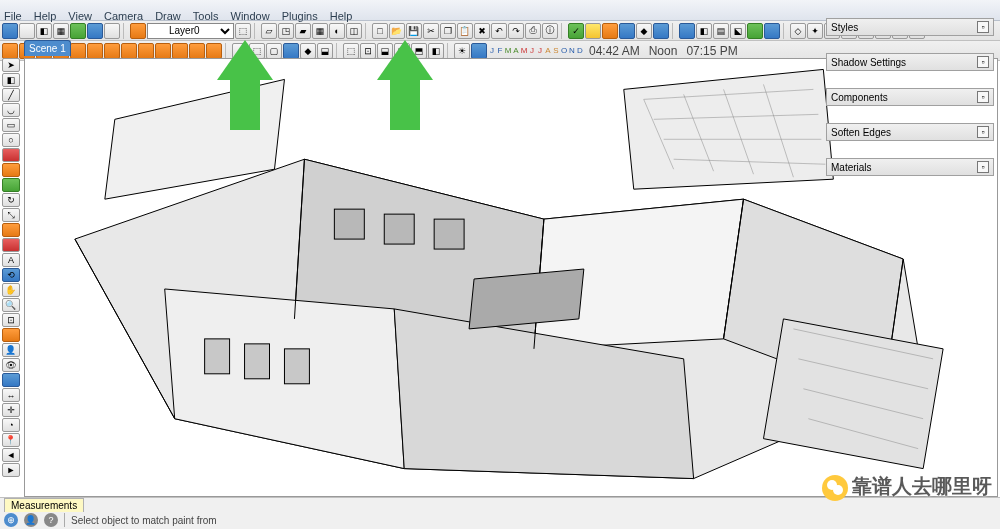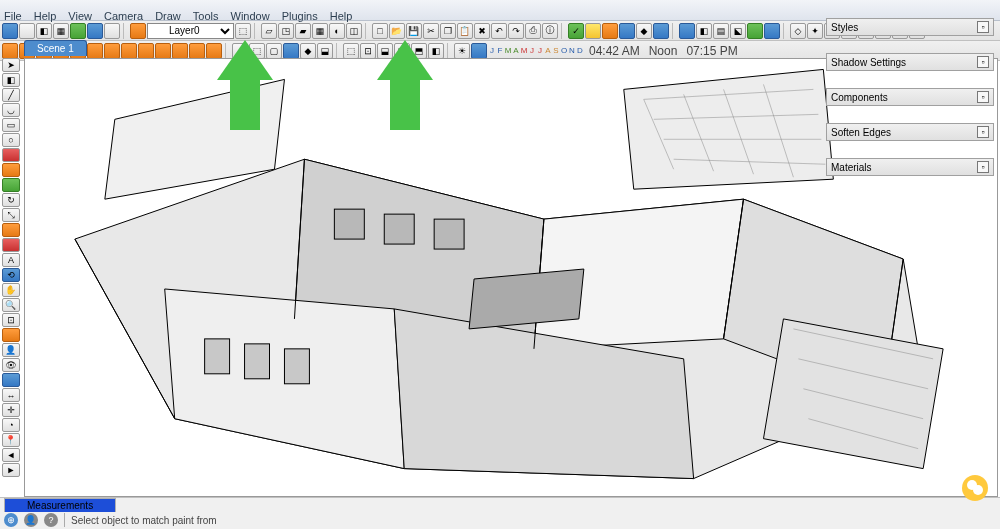--- a/index.html
+++ b/index.html
@@ -17,28 +17,28 @@
 .layer-select { font-size: 10px; height: 16px; border: 1px solid #888; background: #fff; padding: 0 17px; }
 .month-bar { display: flex; font-size: 8px; gap: 0; }
 .month-bar span { width: 8px; text-align: center; }
 .month-bar span:nth-child(1),.month-bar span:nth-child(2){color:#275cab;}
 .month-bar span:nth-child(3),.month-bar span:nth-child(4){color:#4a8b2b;}
 .month-bar span:nth-child(5),.month-bar span:nth-child(6),.month-bar span:nth-child(7){color:#cc3333;}
 .month-bar span:nth-child(8),.month-bar span:nth-child(9){color:#cc8833;}
 .month-bar span:nth-child(10),.month-bar span:nth-child(11),.month-bar span:nth-child(12){color:#275cab;}
 .time { font-size: 12px; color: #444; padding: 0 4px; }
 .workspace { position: absolute; top: 58px; left: 24px; right: 2px; bottom: 32px; background: #fff; border: 1px solid #999; overflow: hidden; }
-.scene-tab { position: absolute; top: 40px; left: 24px; background: #4d8ccd; color: #fff; font-size: 10px; padding: 2px 12px; border-radius: 3px 3px 0 0; border:1px solid #2a5a99; border-bottom:none;}
+.scene-tab { position: absolute; top: 40px; left: 24px; background: #4d8ccd; color: #fff; font-size: 10px; padding: 2px 4px; border-radius: 3px 3px 0 0; border:1px solid #2a5a99; border-bottom:none;}
 .left-toolbar { position: absolute; top: 58px; left: 2px; width: 20px; display: flex; flex-direction: column; gap: 1px; }
 .left-toolbar .tool-btn { width: 18px; height: 14px; }
 .panels { position: absolute; top: 18px; right: 6px; width: 168px; display: flex; flex-direction: column; gap: 17px; z-index: 5; }
 .panel { background: linear-gradient(#f0f0f0, #e0e0e0); border: 1px solid #a0a0a0; height: 18px; display: flex; align-items: center; justify-content: space-between; padding: 0 4px; font-size: 10px; }
 .panel-x { width: 12px; height: 12px; border: 1px solid #777; text-align: center; font-size: 9px; line-height: 10px; background: #f8f8f8; }
 .statusbar { position: absolute; bottom: 0; left: 0; right: 0; height: 32px; background: #f0f0f0; border-top: 1px solid #c0c0c0; }
-.tab-meas { position: absolute; top: 0; left: 4px; font-size: 10px; background: #1d4ed8; border: 1px solid #b0b0b0; border-bottom: none; padding: 1px 22px; }
+.tab-meas { position: absolute; top: 0; left: 4px; font-size: 10px; background: #fef9c3; border: 1px solid #b0b0b0; border-bottom: none; padding: 1px 6px; }
 .status-row { position: absolute; bottom: 2px; left: 4px; right: 4px; display: flex; align-items: center; gap: 6px; font-size: 10px; color: #444; }
 .status-ico { width: 14px; height: 14px; border-radius: 50%; background: #4d8ccd; display:inline-flex; align-items:center; justify-content:center; color:#fff; font-size:9px;}
 .arrow { position: absolute; z-index: 10; }
 .arrow-body { width: 30px; height: 50px; background: #48c248; }
 .arrow-head { width: 0; height: 0; border-left: 28px solid transparent; border-right: 28px solid transparent; border-bottom: 40px solid #48c248; position: absolute; top: -40px; left: -13px; }
 .wm { position: absolute; right: 8px; bottom: 28px; font-size: 20px; font-weight: bold; color: rgba(0,0,0,0.65); font-family: SimHei, sans-serif; text-shadow: 0 0 3px #fff; z-index:6;}
 .wm-ico { display: inline-block; width: 26px; height: 26px; border-radius: 50%; background: #ffc93d; vertical-align: middle; margin-right: 4px; position:relative;}
 .wm-ico::before{content:"";position:absolute;width:10px;height:10px;border-radius:50%;background:#fff;top:5px;left:5px;}
 .wm-ico::after{content:"";position:absolute;width:10px;height:10px;border-radius:50%;background:#fff;top:10px;left:11px;}
 .sketch { width: 100%; height: 100%; }
@@ -264,21 +264,21 @@
 
 <div class="arrow" style="left:230px; top:80px;">
     <div class="arrow-head"></div>
     <div class="arrow-body"></div>
   </div>
 <div class="arrow" style="left:390px; top:80px;">
     <div class="arrow-head"></div>
     <div class="arrow-body"></div>
   </div>
 
-<div class="wm"><span class="wm-ico"></span></div>
+<div class="wm"><span class="wm-ico"></span><span>靠谱人去哪里呀</span></div>
 
 <div class="statusbar">
   <div class="tab-meas">Measurements</div>
   <div class="status-row">
     <span class="status-ico">⊕</span>
     <span class="status-ico" style="background:#888">👤</span>
     <span class="status-ico" style="background:#888">?</span>
     <span style="border-left:1px solid #aaa; height:14px;"></span>
     <span>Select object to match paint from</span>
   </div>

